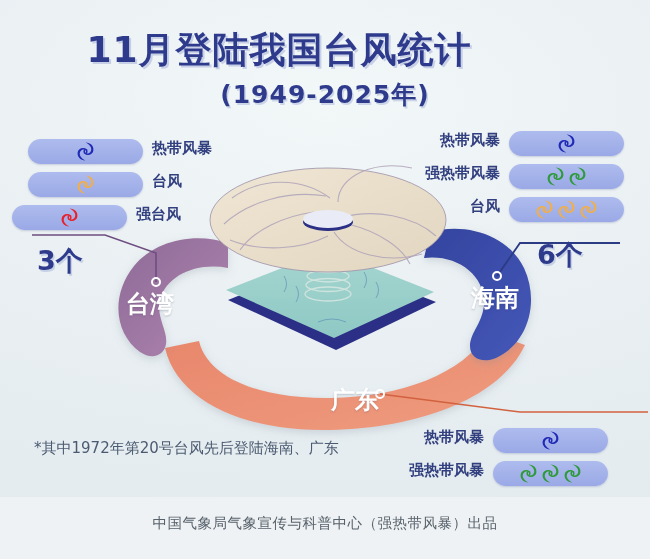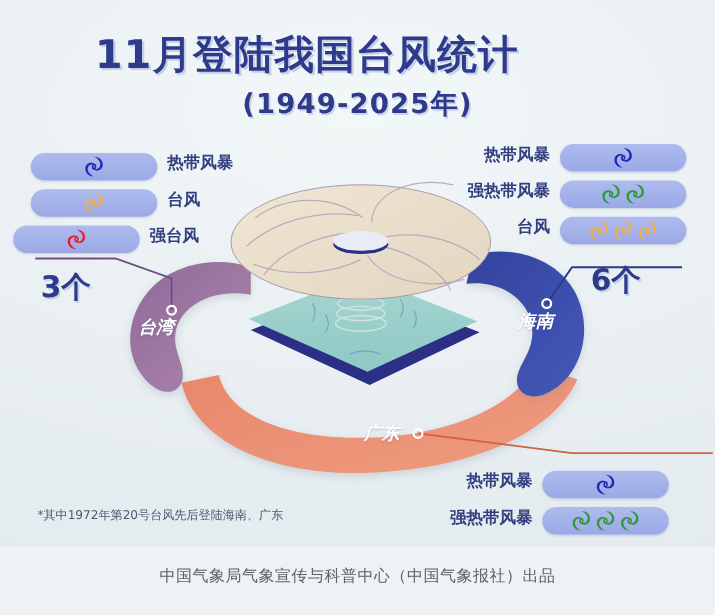--- a/index.html
+++ b/index.html
@@ -68,31 +68,30 @@
     position:absolute;
     font-size:27px;font-weight:bold;
     color:#2e3a8c;
     text-shadow:1.5px 1.5px 0 rgba(155,170,215,.45);
     white-space:nowrap;
   }
 
   
   .region-name{
     position:absolute;
-    font-size:16px;font-weight:bold;
+    font-size:24px;font-weight:bold;
     color:#ffffff;
     white-space:nowrap;
     text-shadow:0 1px 2px rgba(60,60,90,.25);
-    font-style:italic;
   }
 
   
   .footnote{
-    position:absolute;left:34px;top:461px;
-    font-size:11px;color:#4a5a70;
+    position:absolute;left:34px;top:439px;
+    font-size:15px;color:#4a5a70;
     white-space:nowrap;
   }
   .credit-band{
     position:absolute;left:0;top:497px;width:650px;height:62px;
     background:#eef2f4;
   }
   .credit{
     position:absolute;left:0;top:514px;width:650px;
     text-align:center;
     font-size:14.5px;color:#58626b;
@@ -370,14 +369,14 @@
 
   <div class="count" style="left:37px;top:243px;">3个</div>
   <div class="count" style="left:537px;top:237px;">6个</div>
 
   <div class="region-name" style="left:126px;top:288px;">台湾</div>
   <div class="region-name" style="left:471px;top:282px;">海南</div>
   <div class="region-name" style="left:331px;top:384px;">广东</div>
 
   <div class="footnote">*其中1972年第20号台风先后登陆海南、广东</div>
   <div class="credit-band"></div>
-  <div class="credit">中国气象局气象宣传与科普中心（中国气象报社）出品</div>
+  <div class="credit">中国气象局气象宣传与科普中心（强热带风暴）出品</div>
 </div>
 
 </body></html>

